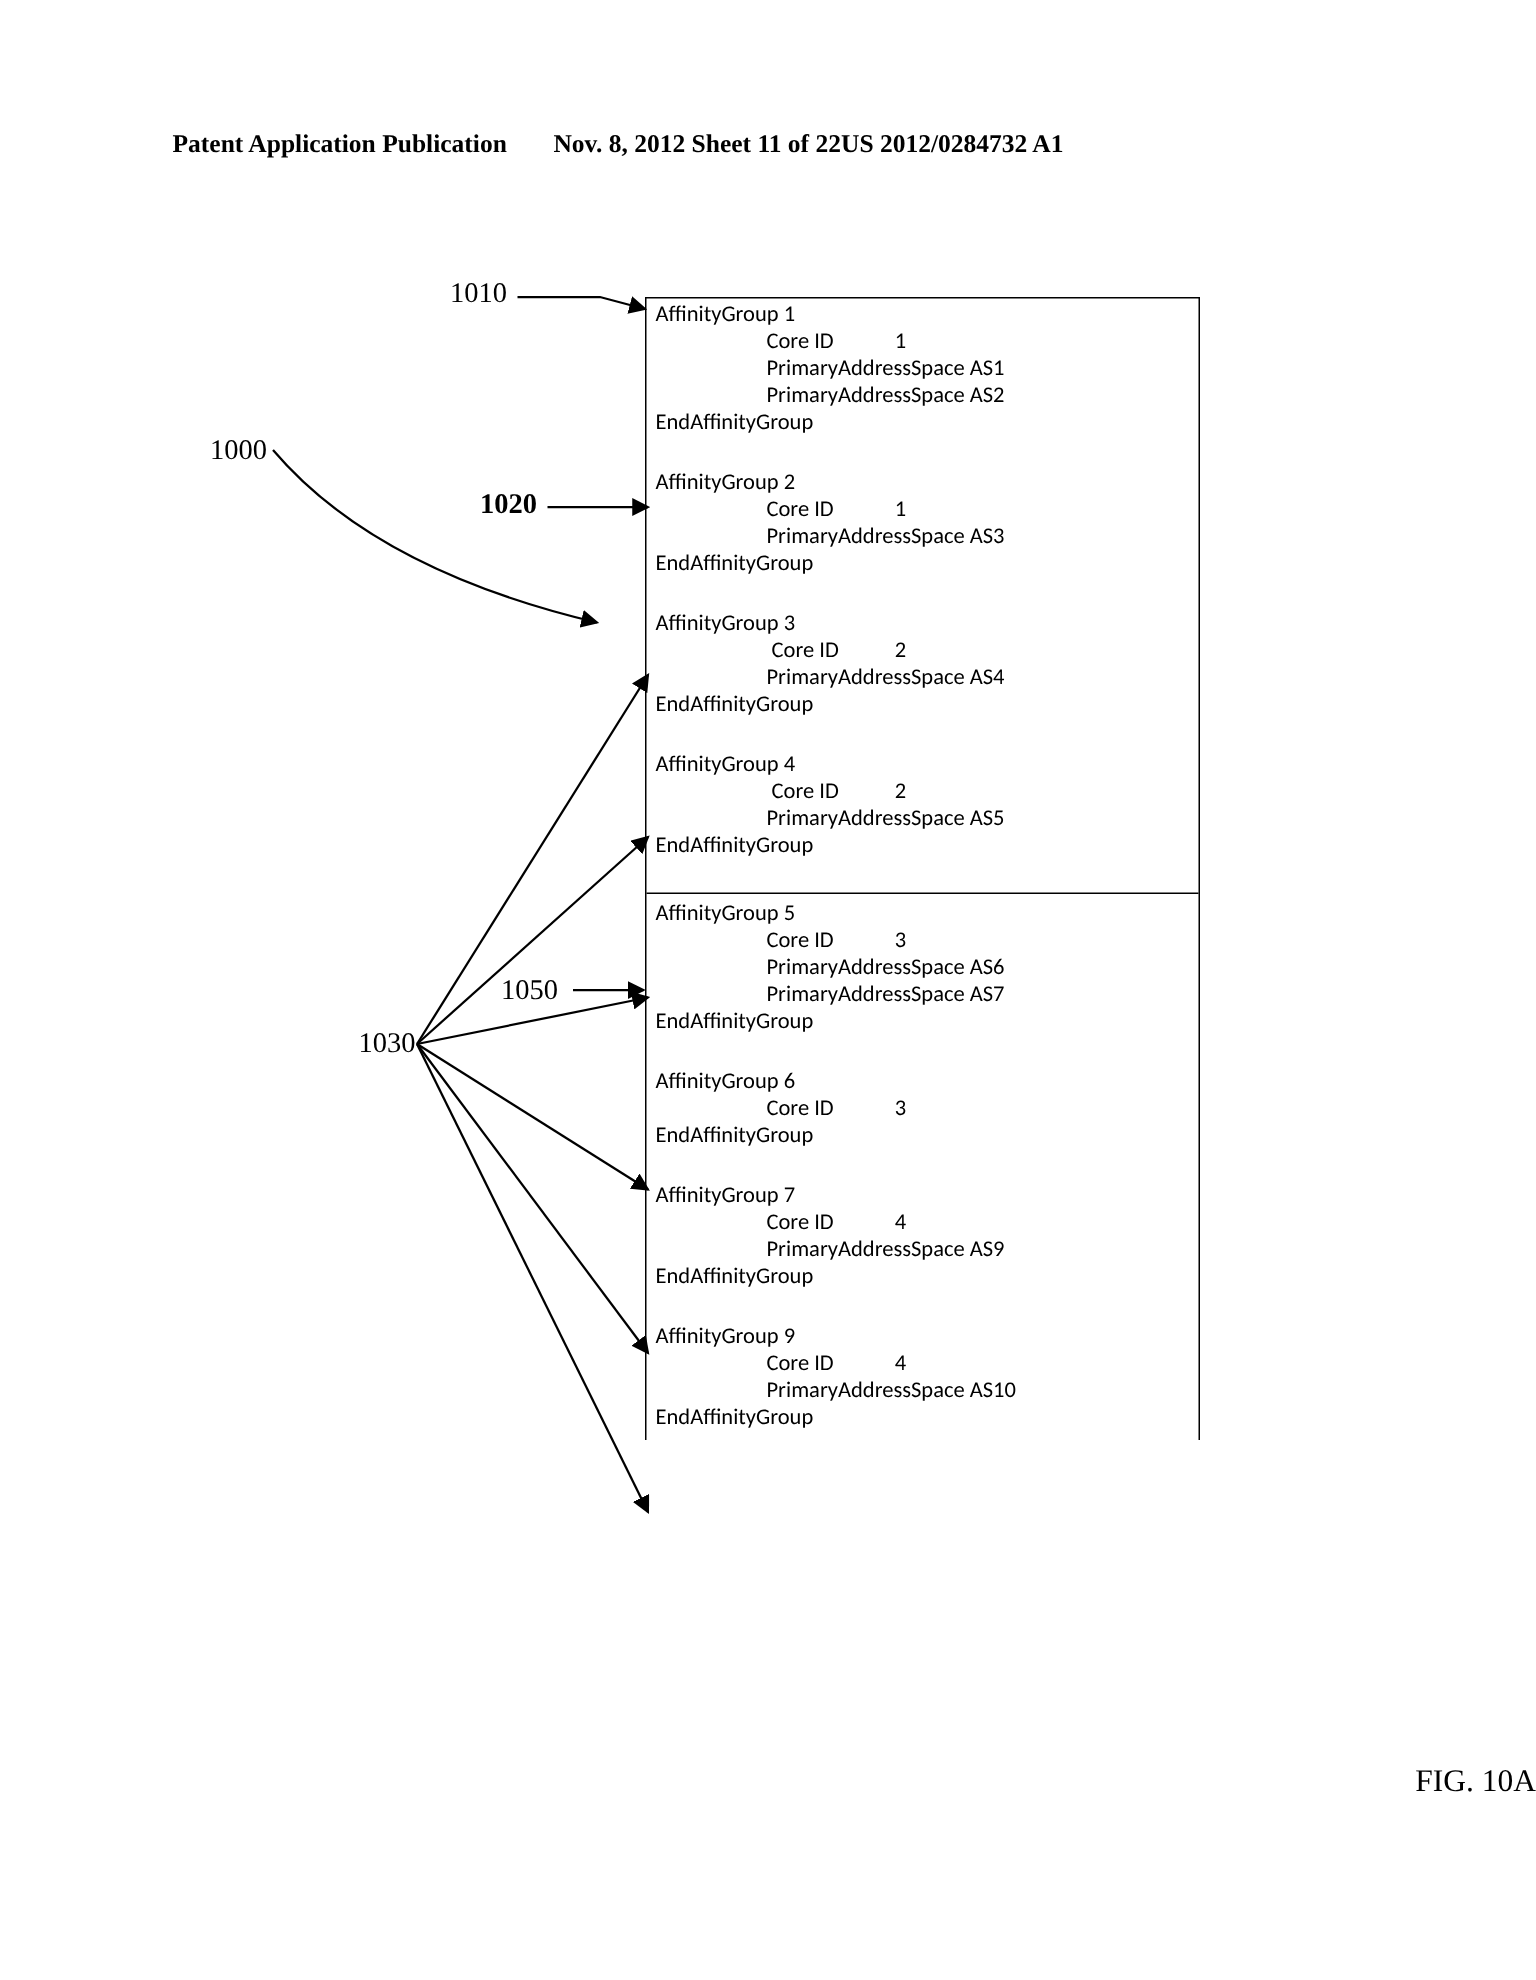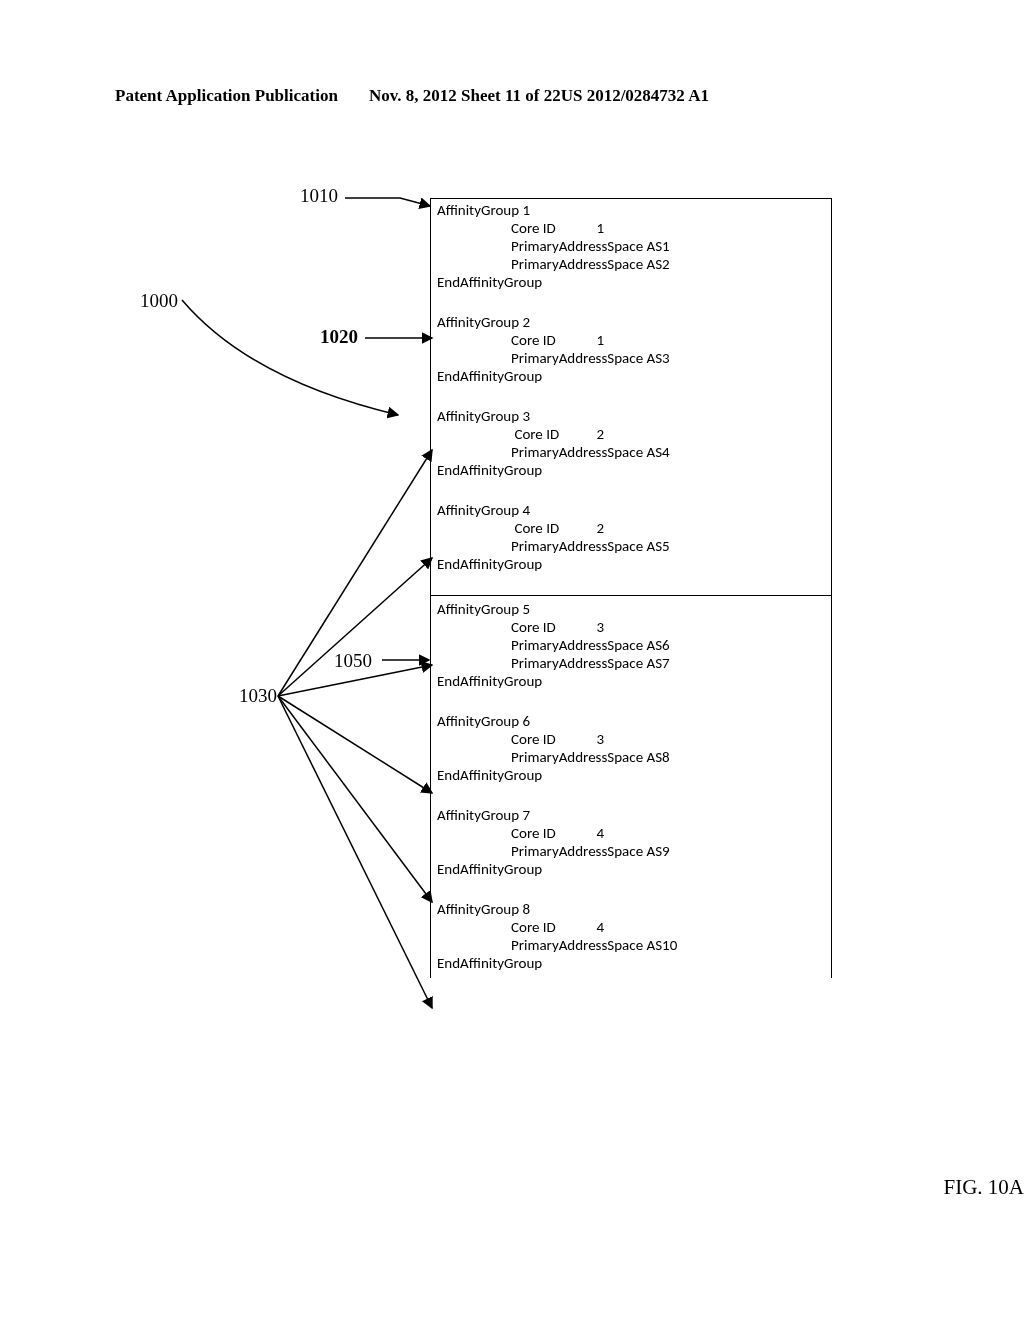--- a/index.html
+++ b/index.html
@@ -31,21 +31,21 @@
       font-weight: bold;
       margin-left: 31px;
     }
     .header-right {
       font-weight: bold;
     }
     .diagram-box {
       position: absolute;
       top: 198px;
       left: 430px;
-      width: 402px;
+      width: 370px;
       border: 1.5px solid black;
       border-bottom: none;
       padding: 2px 0;
       font-family: Calibri, Arial, sans-serif;
       font-size: 15px;
     }
     .group-block {
       margin-bottom: 22px;
     }
     .group-block:last-child {
@@ -151,30 +151,29 @@
   <div class="group-block">
     <div class="group-title">AffinityGroup 5</div>
     <div class="group-line" style="white-space:pre">Core ID            3</div>
     <div class="group-line">PrimaryAddressSpace AS6</div>
     <div class="group-line">PrimaryAddressSpace AS7</div>
     <div class="group-end">EndAffinityGroup</div>
   </div>
   <div class="group-block">
     <div class="group-title">AffinityGroup 6</div>
     <div class="group-line" style="white-space:pre">Core ID            3</div>
-    <div class="group-line">PrimaryAddressSpace AS8</div>
     <div class="group-end">EndAffinityGroup</div>
   </div>
   <div class="group-block">
     <div class="group-title">AffinityGroup 7</div>
     <div class="group-line" style="white-space:pre">Core ID            4</div>
     <div class="group-line">PrimaryAddressSpace AS9</div>
     <div class="group-end">EndAffinityGroup</div>
   </div>
   <div class="group-block">
-    <div class="group-title">AffinityGroup 8</div>
+    <div class="group-title">AffinityGroup 9</div>
     <div class="group-line" style="white-space:pre">Core ID            4</div>
     <div class="group-line">PrimaryAddressSpace AS10</div>
     <div class="group-end">EndAffinityGroup</div>
   </div>
 </div>
 
 <div class="figure-caption">FIG. 10A</div>
 
 </body></html>

